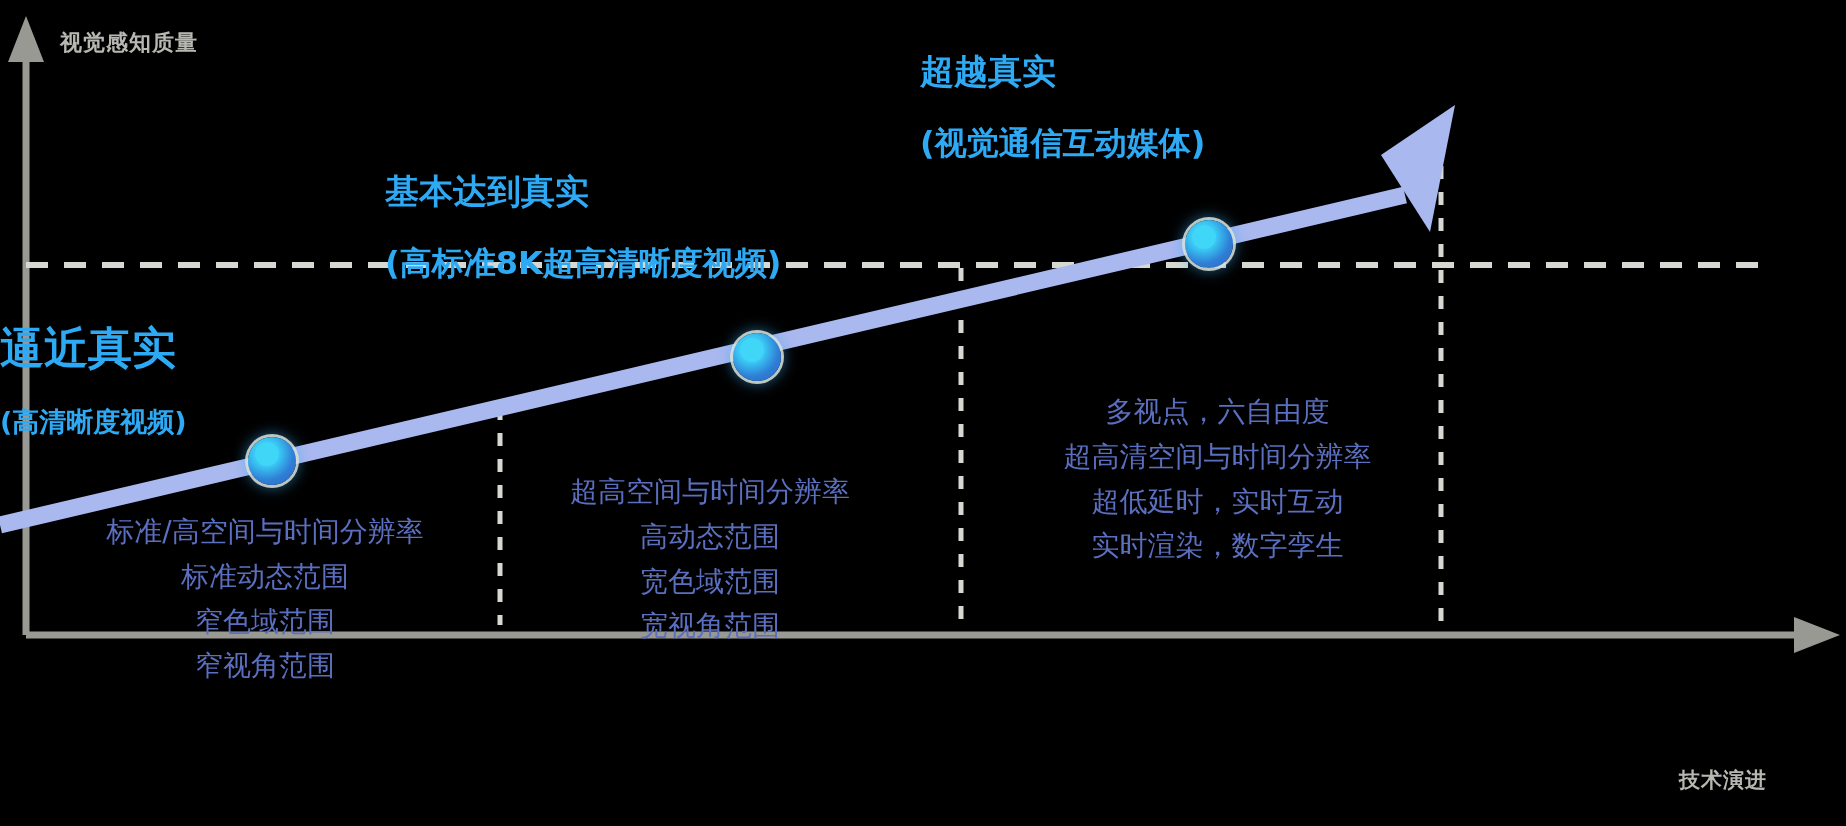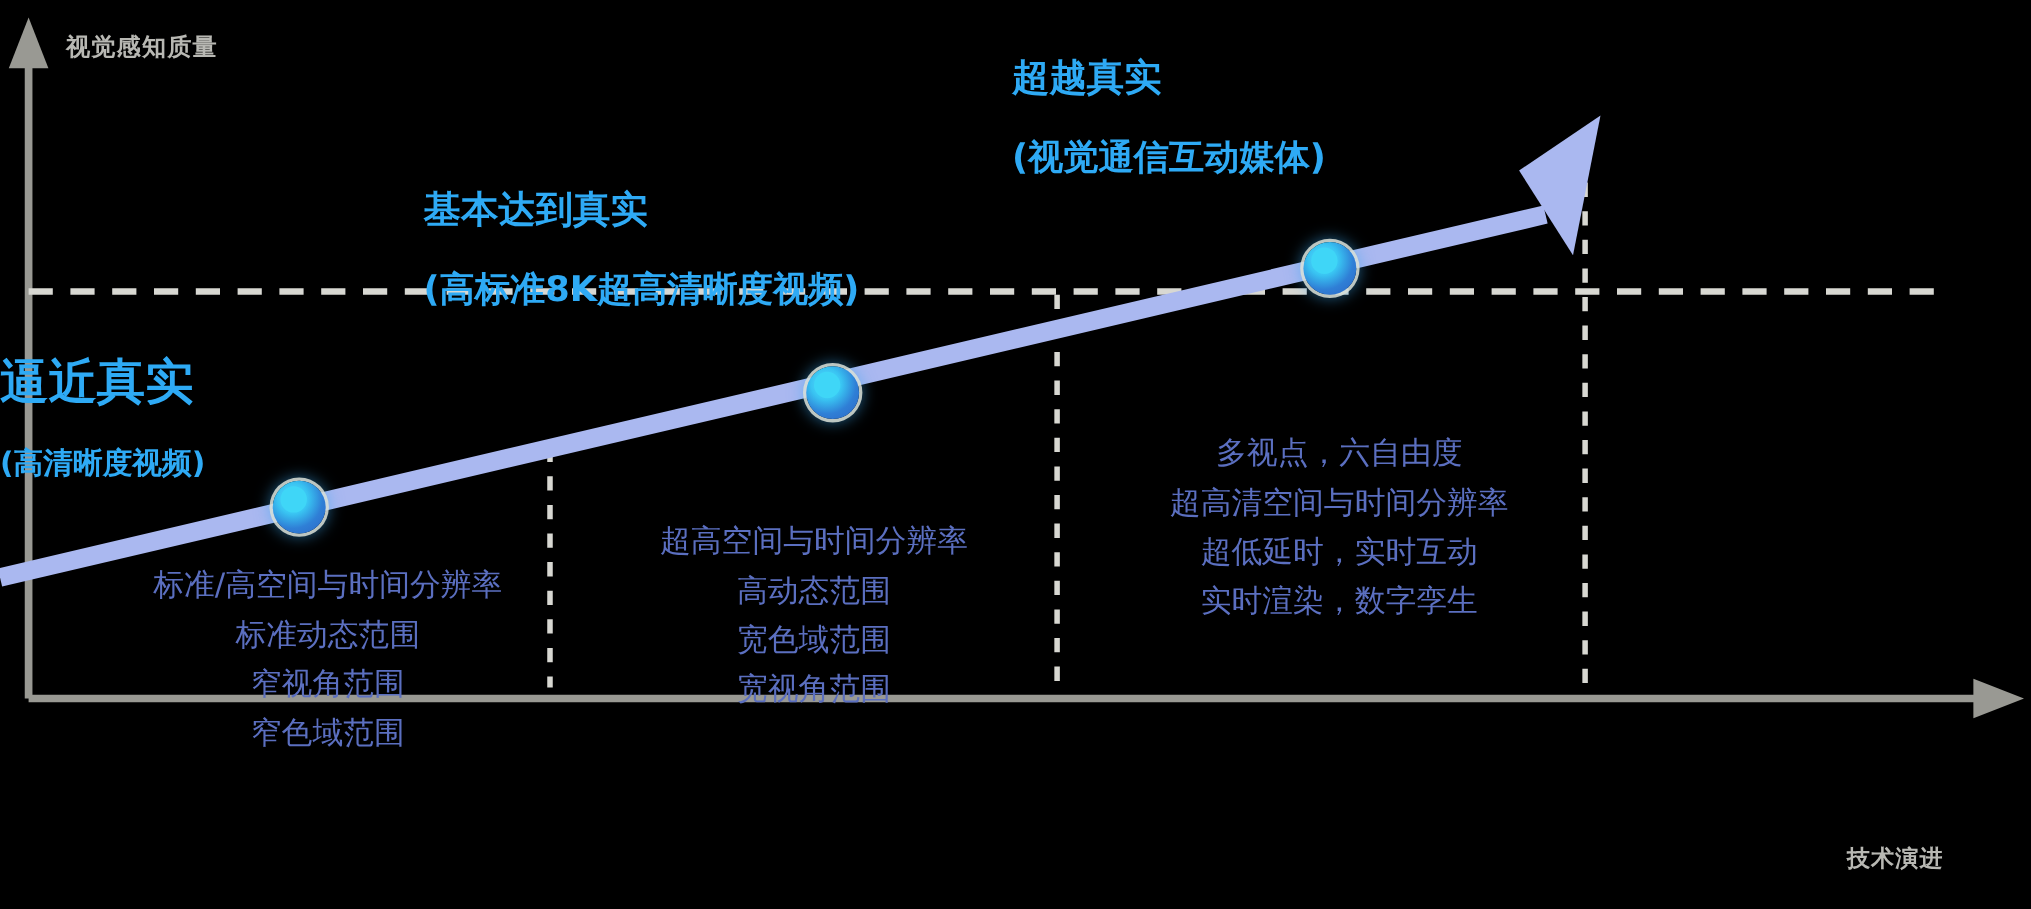--- a/index.html
+++ b/index.html
@@ -67,22 +67,22 @@
   .feature-list {
     position: absolute;
     text-align: center;
     color: #5b6fc0;
     font-size: 28px;
     line-height: 1.60;
     white-space: nowrap;
   }
   .feature-list .f-line { display: block; }
 
-  #features-stage-1 { left: 30px;  top: 510px; width: 470px; padding-left: 33px; }
-  #features-stage-2 { left: 530px; top: 470px; width: 420px; }
+  #features-stage-1 { left: 30px;  top: 510px; width: 470px; }
+  #features-stage-2 { left: 500px; top: 470px; width: 420px; }
   #features-stage-3 { left: 990px; top: 390px; width: 455px; }
 
   
   .node {
     position: absolute;
     width: 48px;
     height: 48px;
     border-radius: 50%;
     background: radial-gradient(circle at 38% 34%,
                 #5fe0ff 0%, #39c4f2 32%, #2f7fd6 62%, #2b63c4 100%);
@@ -134,22 +134,22 @@
   <div class="axis-label" id="x-axis-label">技术演进</div>
   <div class="axis-label" id="truth-level-label">真实水平</div>
 
   <div class="stage-title" id="title-stage-1">
     <span class="t-main">逼近真实</span>
     <span class="t-sub">(高清晰度视频)</span>
   </div>
   <div class="feature-list" id="features-stage-1">
     <span class="f-line">标准/高空间与时间分辨率</span>
     <span class="f-line">标准动态范围</span>
+    <span class="f-line">窄色域范围</span>
     <span class="f-line">窄视角范围</span>
-    <span class="f-line">窄色域范围</span>
   </div>
 
   <div class="stage-title" id="title-stage-2">
     <span class="t-main">基本达到真实</span>
     <span class="t-sub">(高标准8K超高清晰度视频)</span>
   </div>
   <div class="feature-list" id="features-stage-2">
     <span class="f-line">超高空间与时间分辨率</span>
     <span class="f-line">高动态范围</span>
     <span class="f-line">宽色域范围</span>

